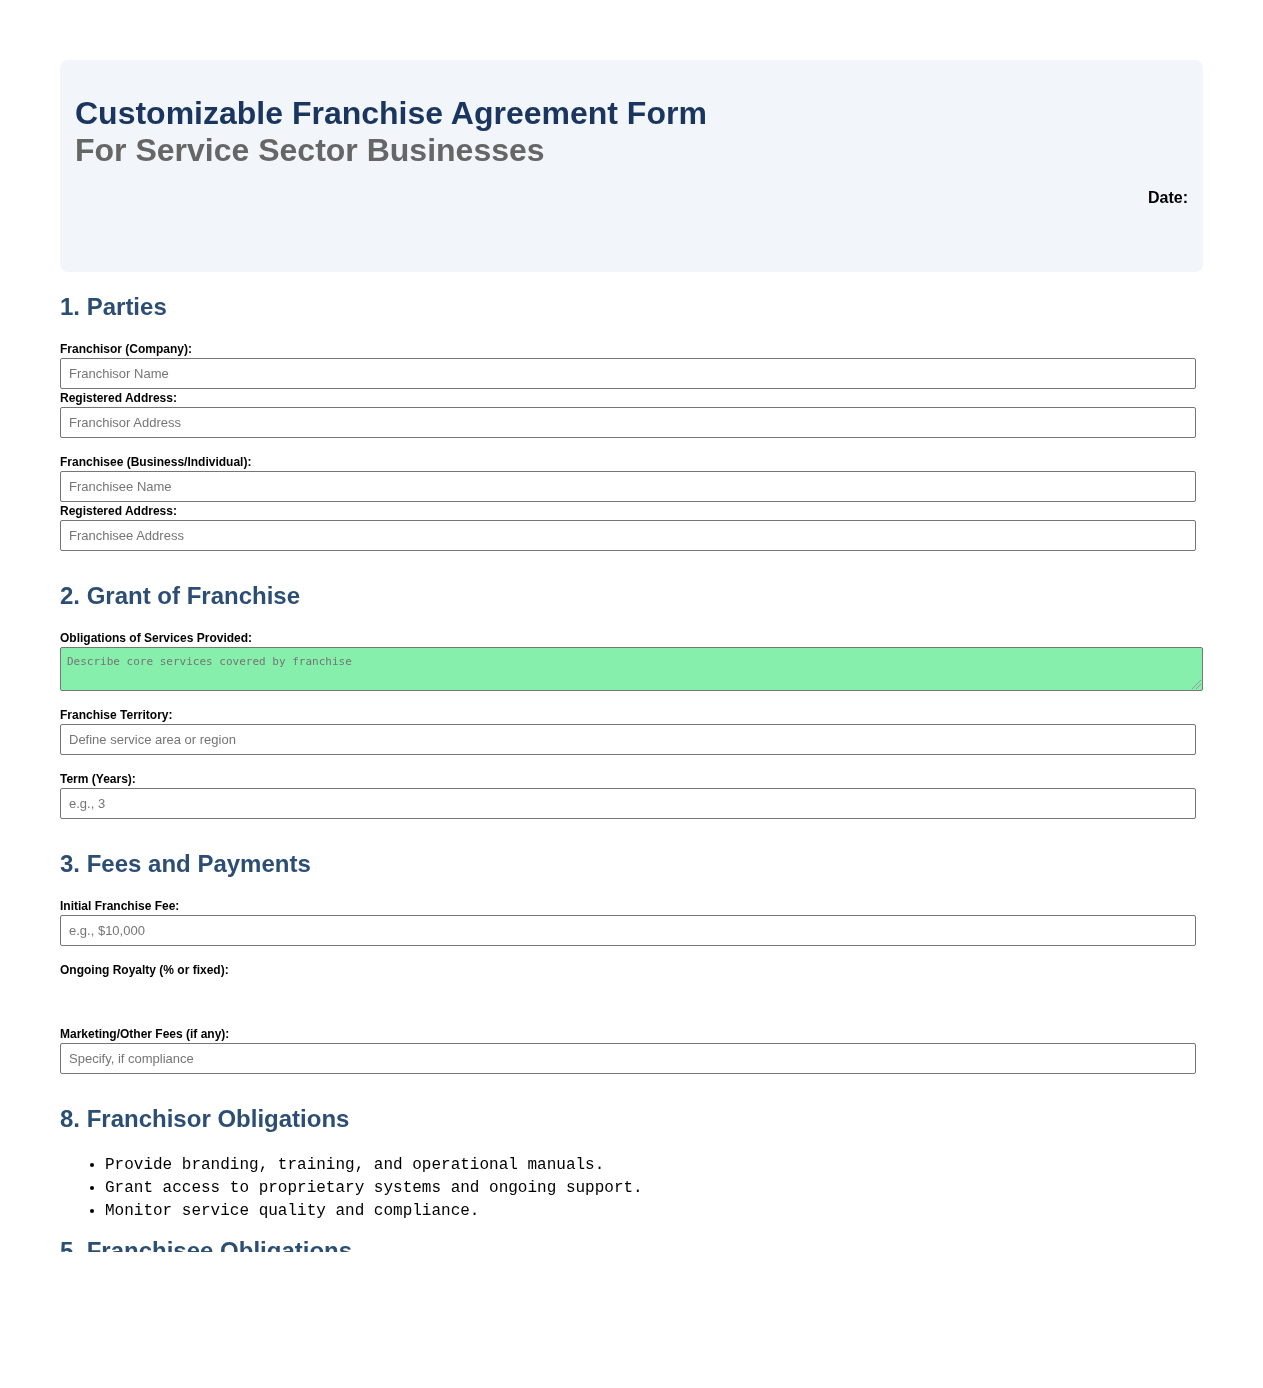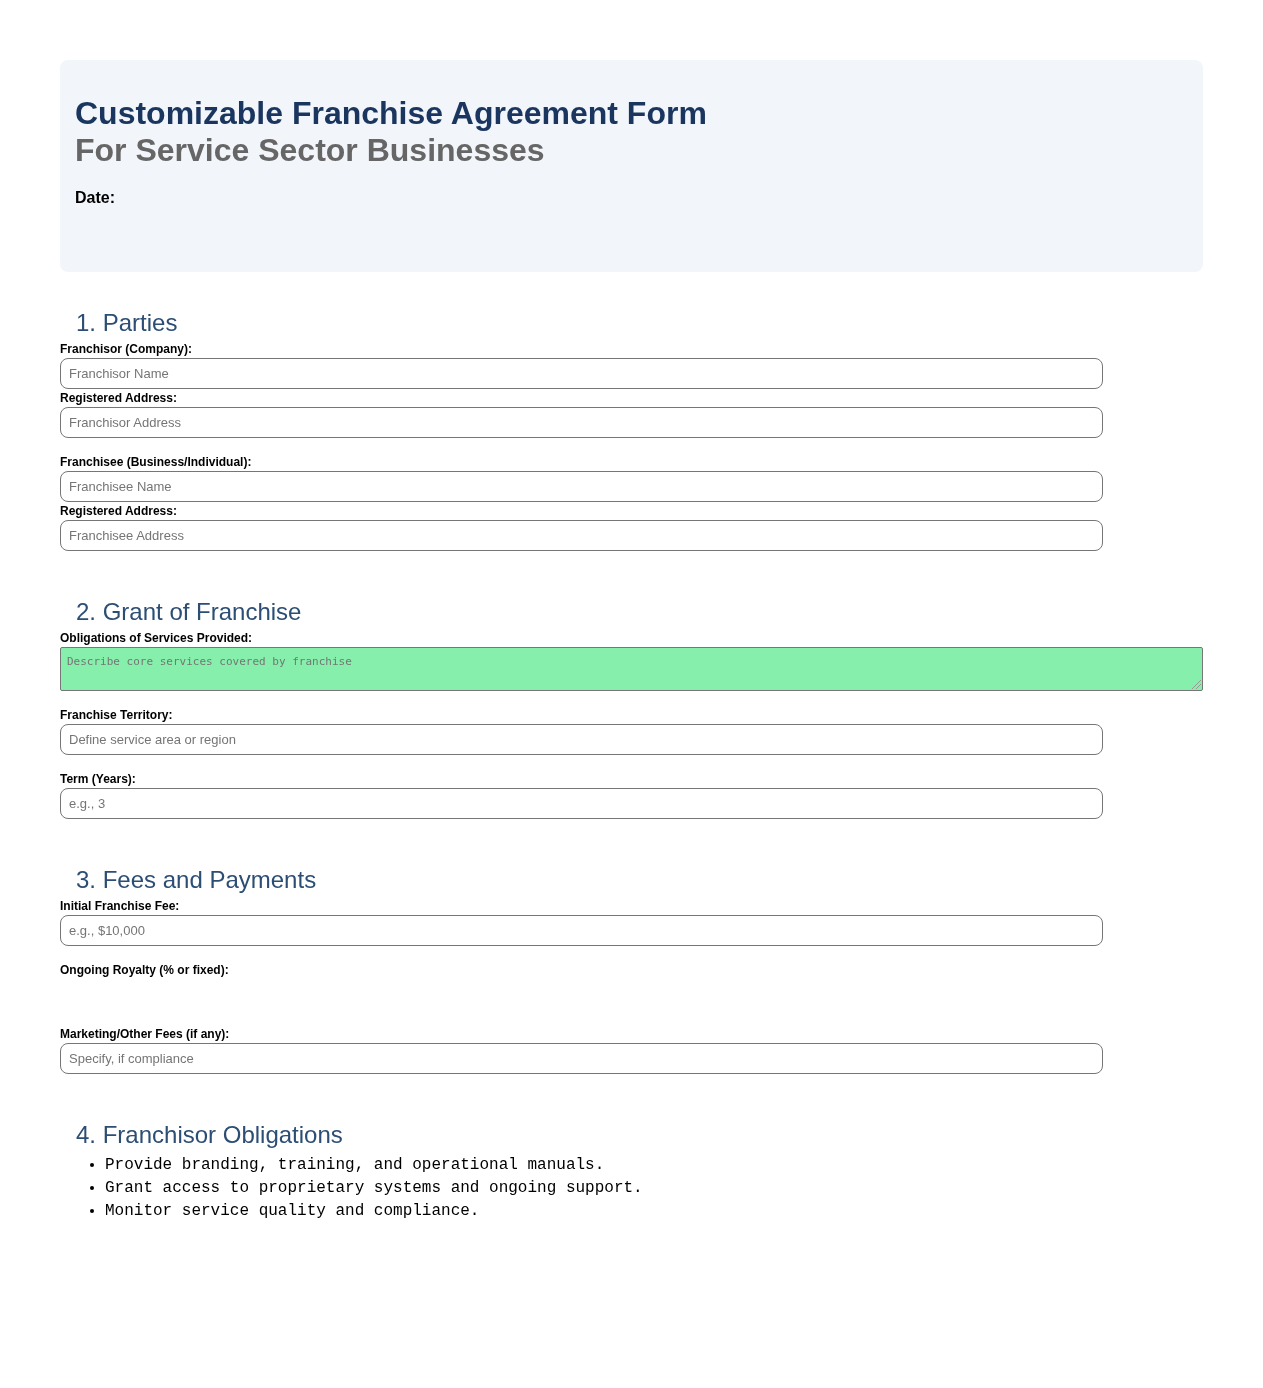--- a/index.html
+++ b/index.html
@@ -10,43 +10,43 @@
     }
     .page { position: absolute; left: 60px; top: 60px; width: 1143px; }
     .clip { position: absolute; left: 0; top: 0; width: 1263px; height: 1252px; overflow: hidden; }
     .header {
       background: #f2f5fa; border-radius: 8px;
       padding: 35px 15px 30px 15px; box-sizing: border-box;
       width: 1143px; height: 212px;
     }
     .title { margin: 0; font-size: 32px; font-weight: bold; color: #1a355e; line-height: 36px; }
     .subtitle { margin: 0; font-size: 32px; font-weight: bold; color: #666666; line-height: 38px; }
-    .label { display: block; font-size: 16px; font-weight: bold; color: #000; line-height: 18px; }
+    .label { display: block; font-size: 16px; font-weight: bold; color: #000; line-height: 18px; text-align: right; }
     .date-label { margin-top: 20px; }
     .date-input {
       position: relative; margin-top: 2px; width: 1113px; height: 33px; box-sizing: border-box;
       border: 1px solid #767676; background: #fff; border-radius: 2px;
     }
     .date-input .ph {
       position: absolute; left: 8px; top: 8px;
       font-family: "DejaVu Sans Mono", monospace; font-size: 12px; color: #000; letter-spacing: -0.5px;
     }
     .date-input .cal {
       position: absolute; right: 9px; top: 9px; width: 10px; height: 10px;
       border: 2px solid #222; border-top-width: 3px; border-radius: 1px; box-sizing: content-box;
       width: 8px; height: 7px;
     }
     h2.section {
-      margin: 16px; font-size: 24px; font-weight: normal; color: #2c4e74; line-height: 28px;
+      margin: 0; font-size: 24px; font-weight: bold; color: #2c4e74; line-height: 28px;
       position: absolute; left: 0;
     }
     .field-label { position: absolute; left: 0; font-size: 12px; font-weight: bold; line-height: 18px; }
     .input {
-      position: absolute; left: 0; width: 1043px; height: 31px; box-sizing: border-box;
-      border: 1px solid #767676; background: #fff; border-radius: 8px;
+      position: absolute; left: 0; width: 1136px; height: 31px; box-sizing: border-box;
+      border: 1px solid #767676; background: #fff; border-radius: 2px;
     }
     .input .ph {
       position: absolute; left: 8px; top: 7px; font-size: 13px; color: #757575;
     }
     .textarea {
       position: absolute; left: 0; width: 1143px; height: 44px; box-sizing: border-box;
       border: 1px solid #767676; background: #86efac; border-radius: 2px;
     }
     .textarea .ph {
       position: absolute; left: 6px; top: 7px; font-family: "DejaVu Sans Mono", monospace;
@@ -110,21 +110,21 @@
   <label class="field-label" style="top:837px">Initial Franchise Fee:</label>
   <div class="input" style="top:855px">
     <span class="ph">e.g., $10,000</span>
   </div>
   <label class="field-label" style="top:901px">Ongoing Royalty (% or fixed):</label>
   <label class="field-label" style="top:965px">Marketing/Other Fees (if any):</label>
   <div class="input" style="top:983px">
     <span class="ph">Specify, if compliance</span>
   </div>
 
-  <h2 class="section" style="top:1045px">4. Franchisor Obligations</h2>
+  <h2 class="section" style="top:1045px">8. Franchisor Obligations</h2>
   <ul class="obligations" style="top:1091px">
     <li>Provide branding, training, and operational manuals.</li>
     <li>Grant access to proprietary systems and ongoing support.</li>
     <li>Monitor service quality and compliance.</li>
   </ul>
 
   <h2 class="section" style="top:1177px">5. Franchisee Obligations</h2>
 
 </div>
 </div>

